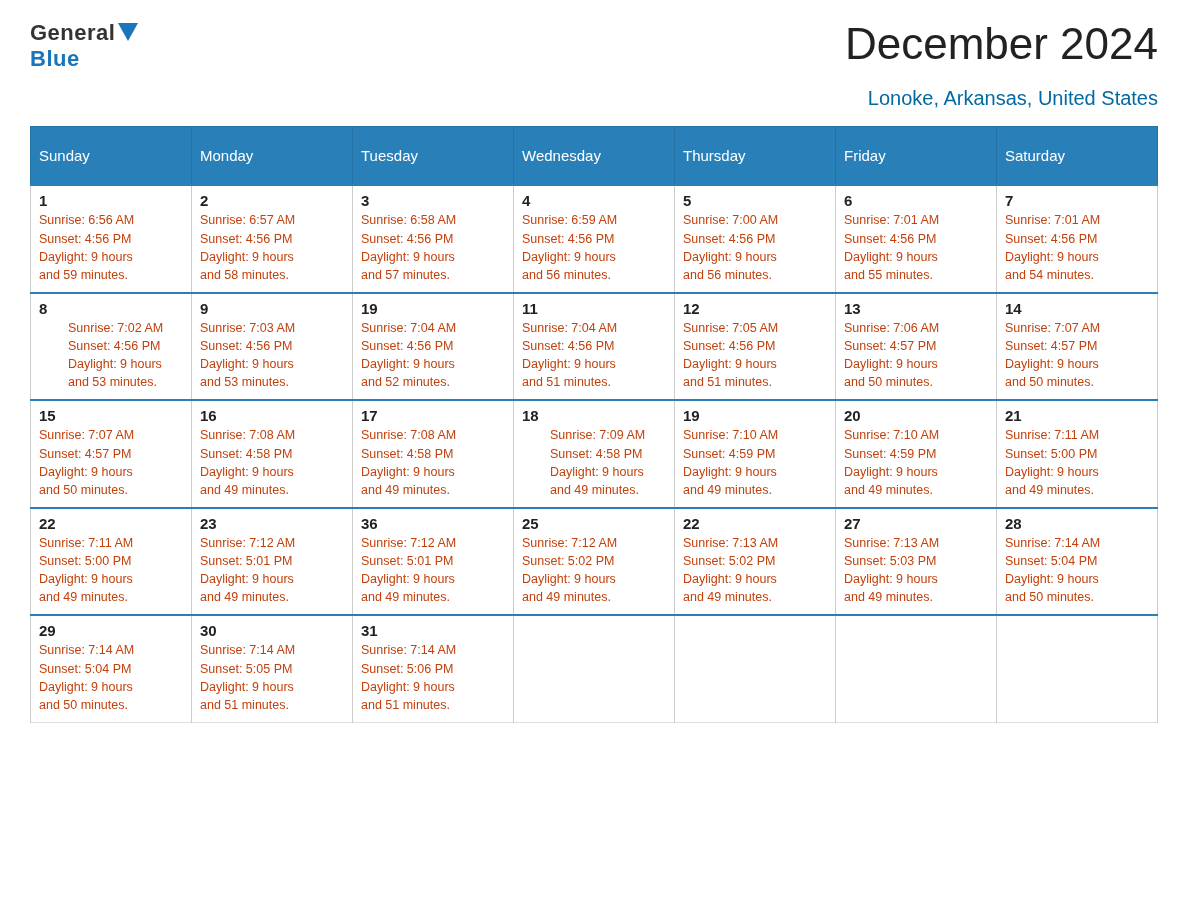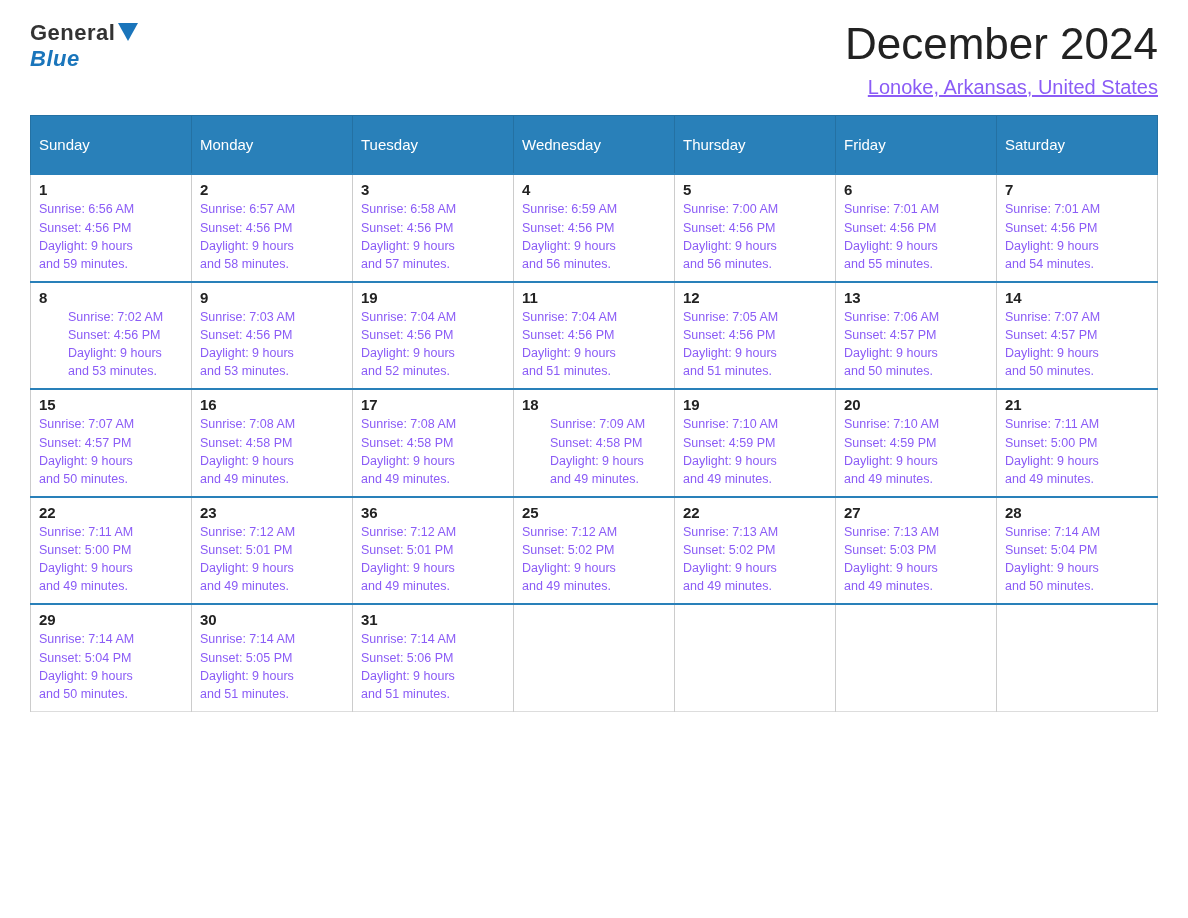--- a/index.html
+++ b/index.html
@@ -26,37 +26,35 @@
       font-size: 22px;
       font-weight: bold;
       color: #333;
       letter-spacing: 0.5px;
     }
     .logo-blue {
       font-size: 22px;
       font-weight: bold;
       color: #1a75bb;
       letter-spacing: 0.5px;
-      font-style: italic;
     }
     .title-section {
       text-align: right;
     }
     .month-title {
       font-size: 44px;
       font-weight: 400;
       color: #222;
       line-height: 1.1;
       margin-left: 26px;
     }
     .location {
       font-size: 20px;
-      color: #8b5cf6;
-      margin-top: 8px;
-      text-decoration: underline;
+      color: #0369a1;
+      margin-top: 19px;
     }
     .calendar-table {
       width: 100%;
       border-collapse: collapse;
       table-layout: fixed;
     }
     .calendar-table thead tr th {
       background-color: #2980b9;
       color: #ffffff;
       padding: 20px 8px;
@@ -80,21 +78,21 @@
     }
     .day-number {
       font-size: 15px;
       font-weight: bold;
       color: #222;
       display: block;
       margin-bottom: 2px;
     }
     .day-info {
       font-size: 12.5px;
-      color: #8b5cf6;
+      color: #c2410c;
       line-height: 1.45;
     }
     .empty-cell {
       background: #fff;
     }
     .logo-top-row {
       display: flex;
       align-items: center;
     }
     .logo-triangle {

